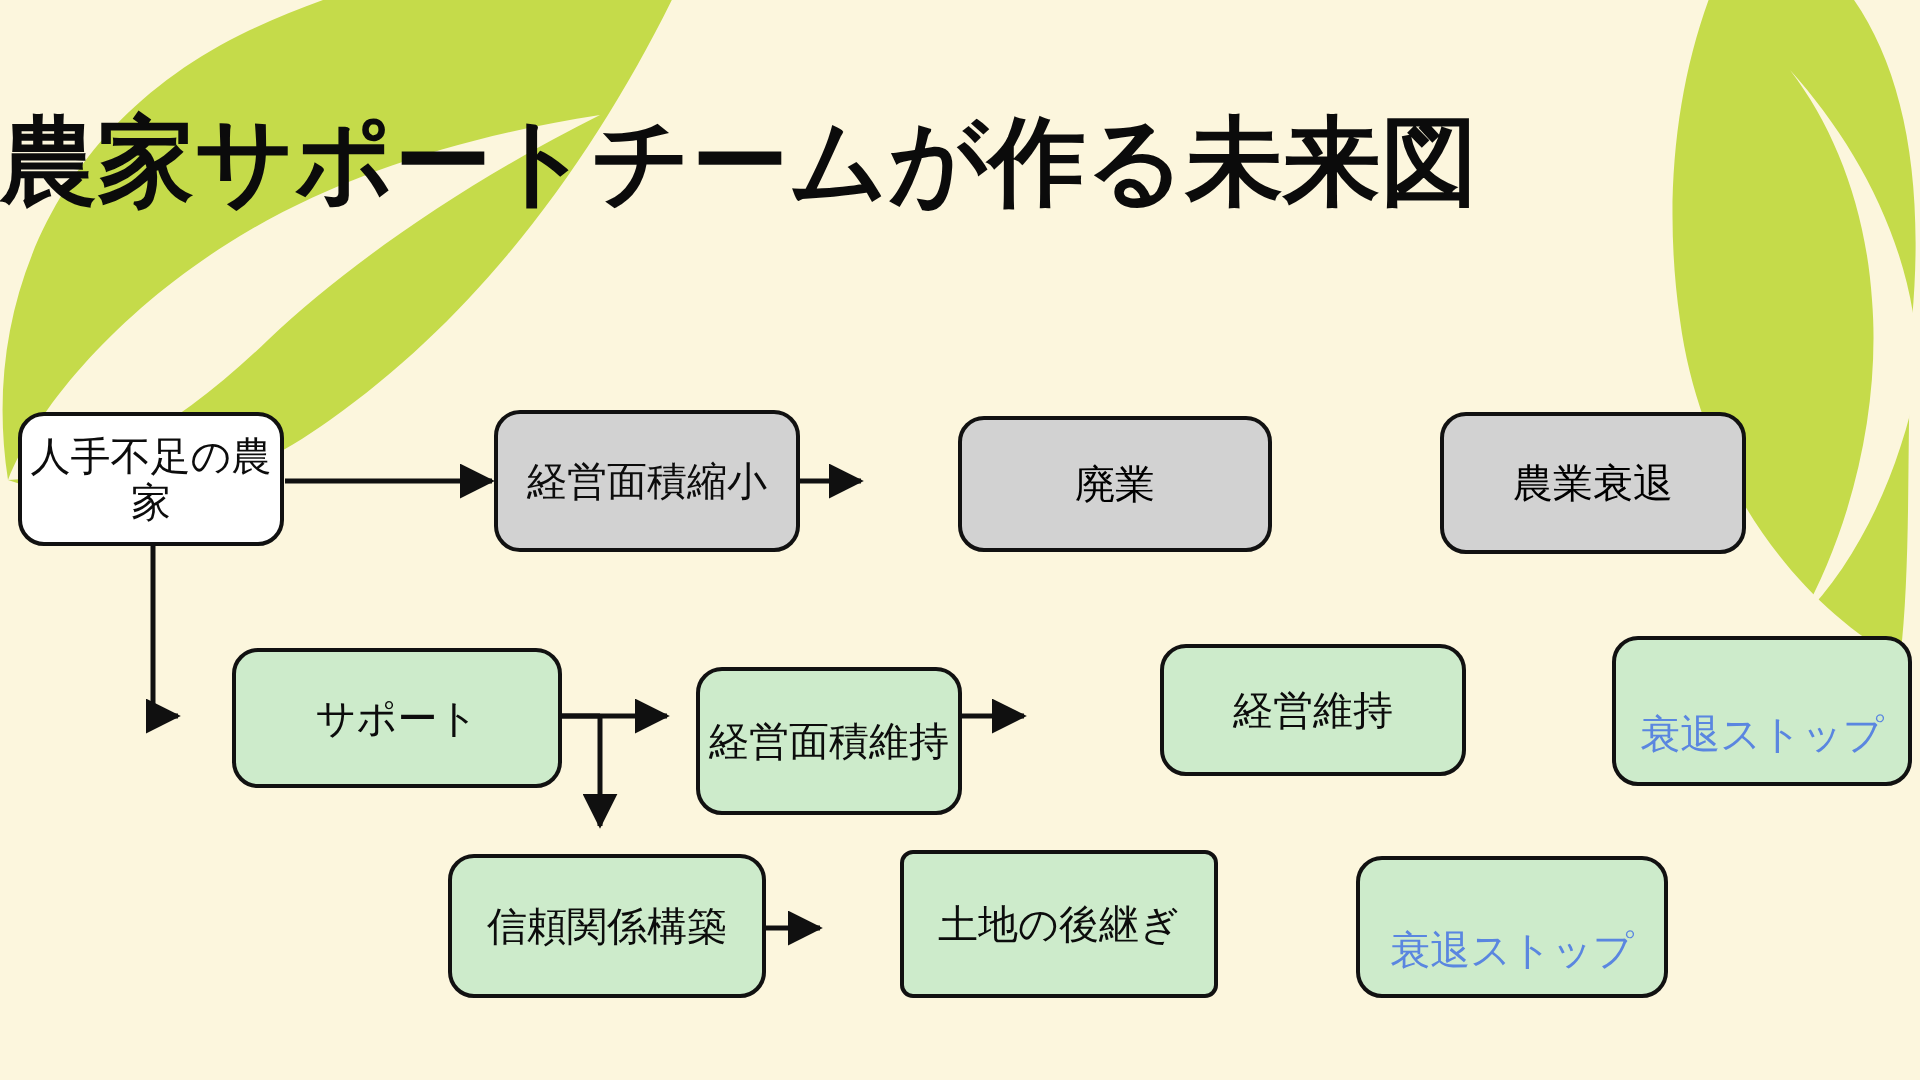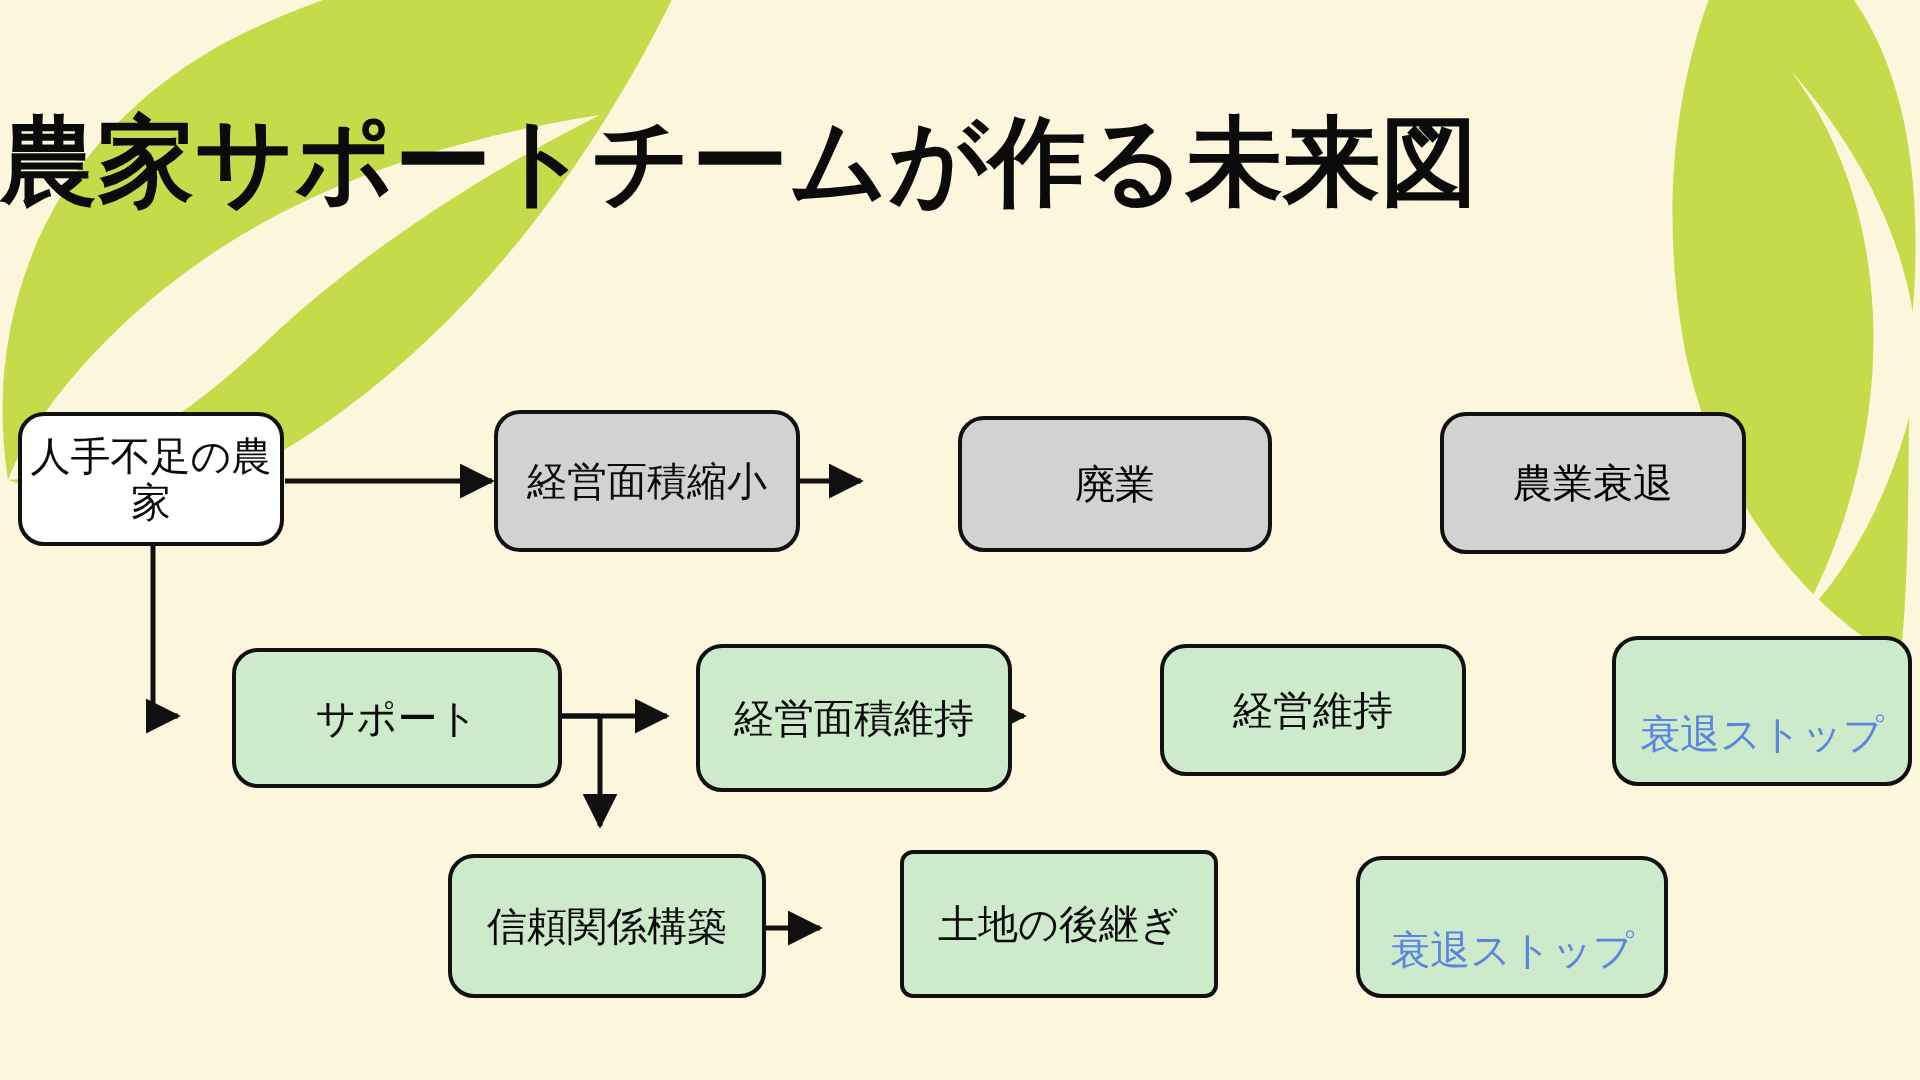--- a/index.html
+++ b/index.html
@@ -148,21 +148,21 @@
     </div>
 
     <div class="node gray" style="left:1440px; top:412px; width:306px; height:142px;">
       <span class="txt-red">農業衰退</span>
     </div>
 
     <div class="node green" style="left:232px; top:648px; width:330px; height:140px;">
       <span>サポート</span>
     </div>
 
-    <div class="node green" style="left:696px; top:644px; width:316px; height:148px;">
+    <div class="node green" style="left:696px; top:667px; width:266px; height:148px;">
       <span>経営面積維持</span>
     </div>
 
     <div class="node green" style="left:1160px; top:644px; width:306px; height:132px;">
       <span>経営維持</span>
     </div>
 
     <div class="node green" style="left:1612px; top:636px; width:300px; height:150px;">
       <span class="txt-blue">衰退ストップ</span>
     </div>

